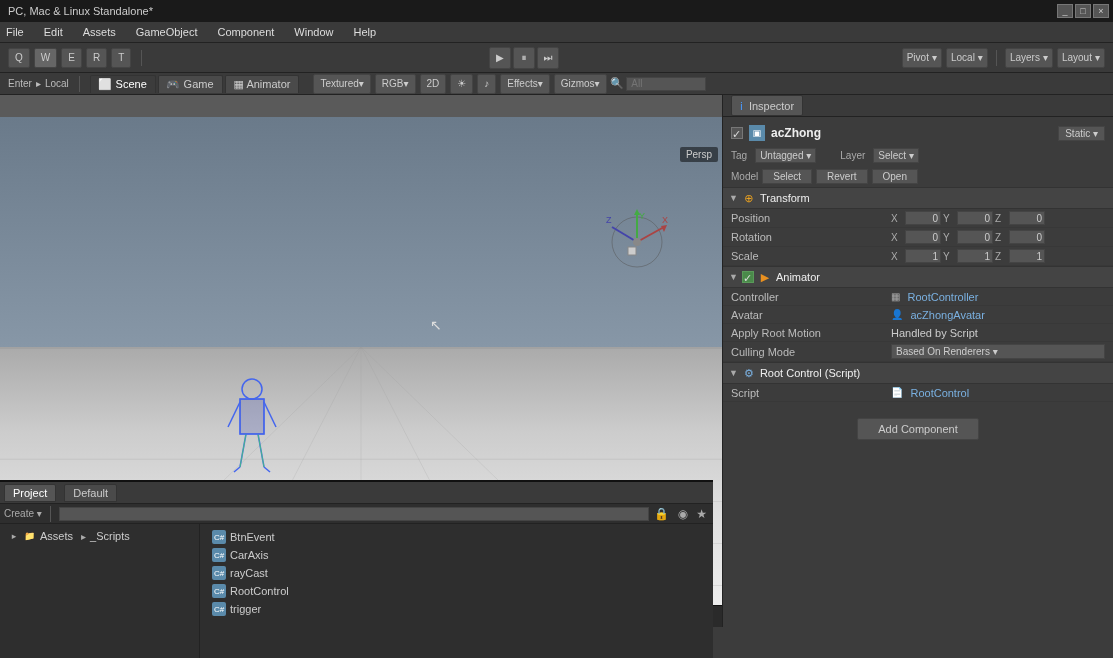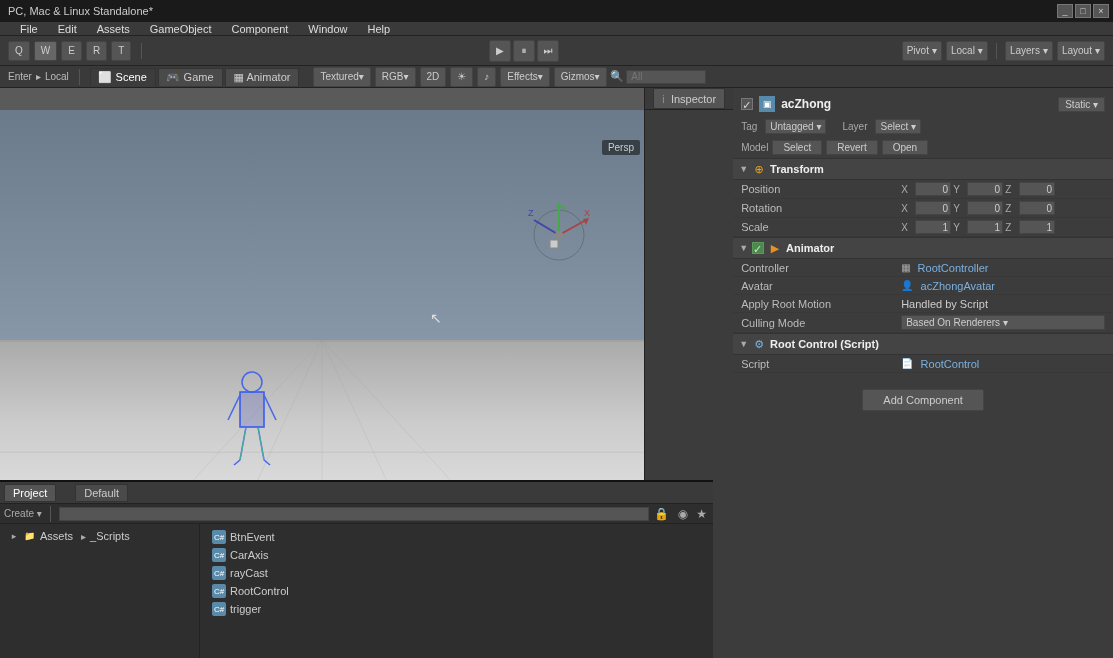--- a/index.html
+++ b/index.html
@@ -41,25 +41,25 @@
       font-size: 9px;
       display: flex;
       align-items: center;
       justify-content: center;
       cursor: pointer;
     }
 
     
     #menubar {
       width: 100%;
-      height: 14px;
+      height: 21px;
       background: #3a3a3a;
       display: flex;
       align-items: center;
-      padding: 0 16px;
+      padding: 0 2px;
       gap: 12px;
       border-bottom: 1px solid #222;
     }
     .menu-item {
       color: #ddd;
       font-size: 11px;
       cursor: pointer;
       padding: 2px 4px;
     }
 
@@ -201,24 +201,24 @@
     .transform-gizmo {
       position: absolute;
       top: 90px;
       right: 50px;
       width: 70px;
       height: 70px;
     }
 
     
     #inspector {
-      width: 468px;
+      width: 390px;
       background: #3c3c3c;
       display: flex;
-      flex-direction: row;
+      flex-direction: column;
       overflow: hidden;
     }
     #inspector-header {
       background: #3a3a3a;
       height: 22px;
       display: flex;
       align-items: center;
       padding: 0 8px;
       border-bottom: 1px solid #222;
       gap: 6px;
@@ -329,21 +329,21 @@
     }
     .section-icon {
       width: 14px;
       height: 14px;
       display: flex;
       align-items: center;
       justify-content: center;
     }
     .section-title {
       font-size: 11px;
-      font-weight: bold;
+      font-weight: normal;
       color: #eee;
     }
 
     
     .prop-row {
       display: flex;
       align-items: center;
       padding: 2px 8px;
       min-height: 18px;
       border-bottom: 1px solid #383838;
@@ -420,21 +420,21 @@
       font-size: 11px;
       cursor: pointer;
       border-radius: 2px;
     }
     #project-tabs {
       height: 22px;
       background: #3a3a3a;
       display: flex;
       align-items: center;
       padding: 0 4px;
-      gap: 19px;
+      gap: 8px;
       border-bottom: 1px solid #222;
     }
     .proj-tab {
       padding: 2px 8px;
       font-size: 11px;
       color: #ccc;
       cursor: pointer;
       background: #4a4a4a;
       border: 1px solid #333;
       border-radius: 2px 2px 0 0;
@@ -756,21 +756,21 @@
         <span class="obj-name">acZhong</span>
         <div class="obj-static-btn">Static ▾</div>
       </div>
 
       <div class="tag-layer-row">
         <span class="tag-label">Tag</span>
         <div class="tag-value">
           <span>Untagged</span>
           <span>▾</span>
         </div>
-        <span class="tag-label" style="margin-left:8px;">Layer</span>
+        <span class="tag-label" style="margin-left:16px;">Layer</span>
         <div class="tag-value">
           <span>Select</span>
           <span>▾</span>
         </div>
       </div>
 
       <div class="model-row">
         <span class="tag-label">Model</span>
         <div class="model-btn">Select</div>
         <div class="model-btn">Revert</div>

